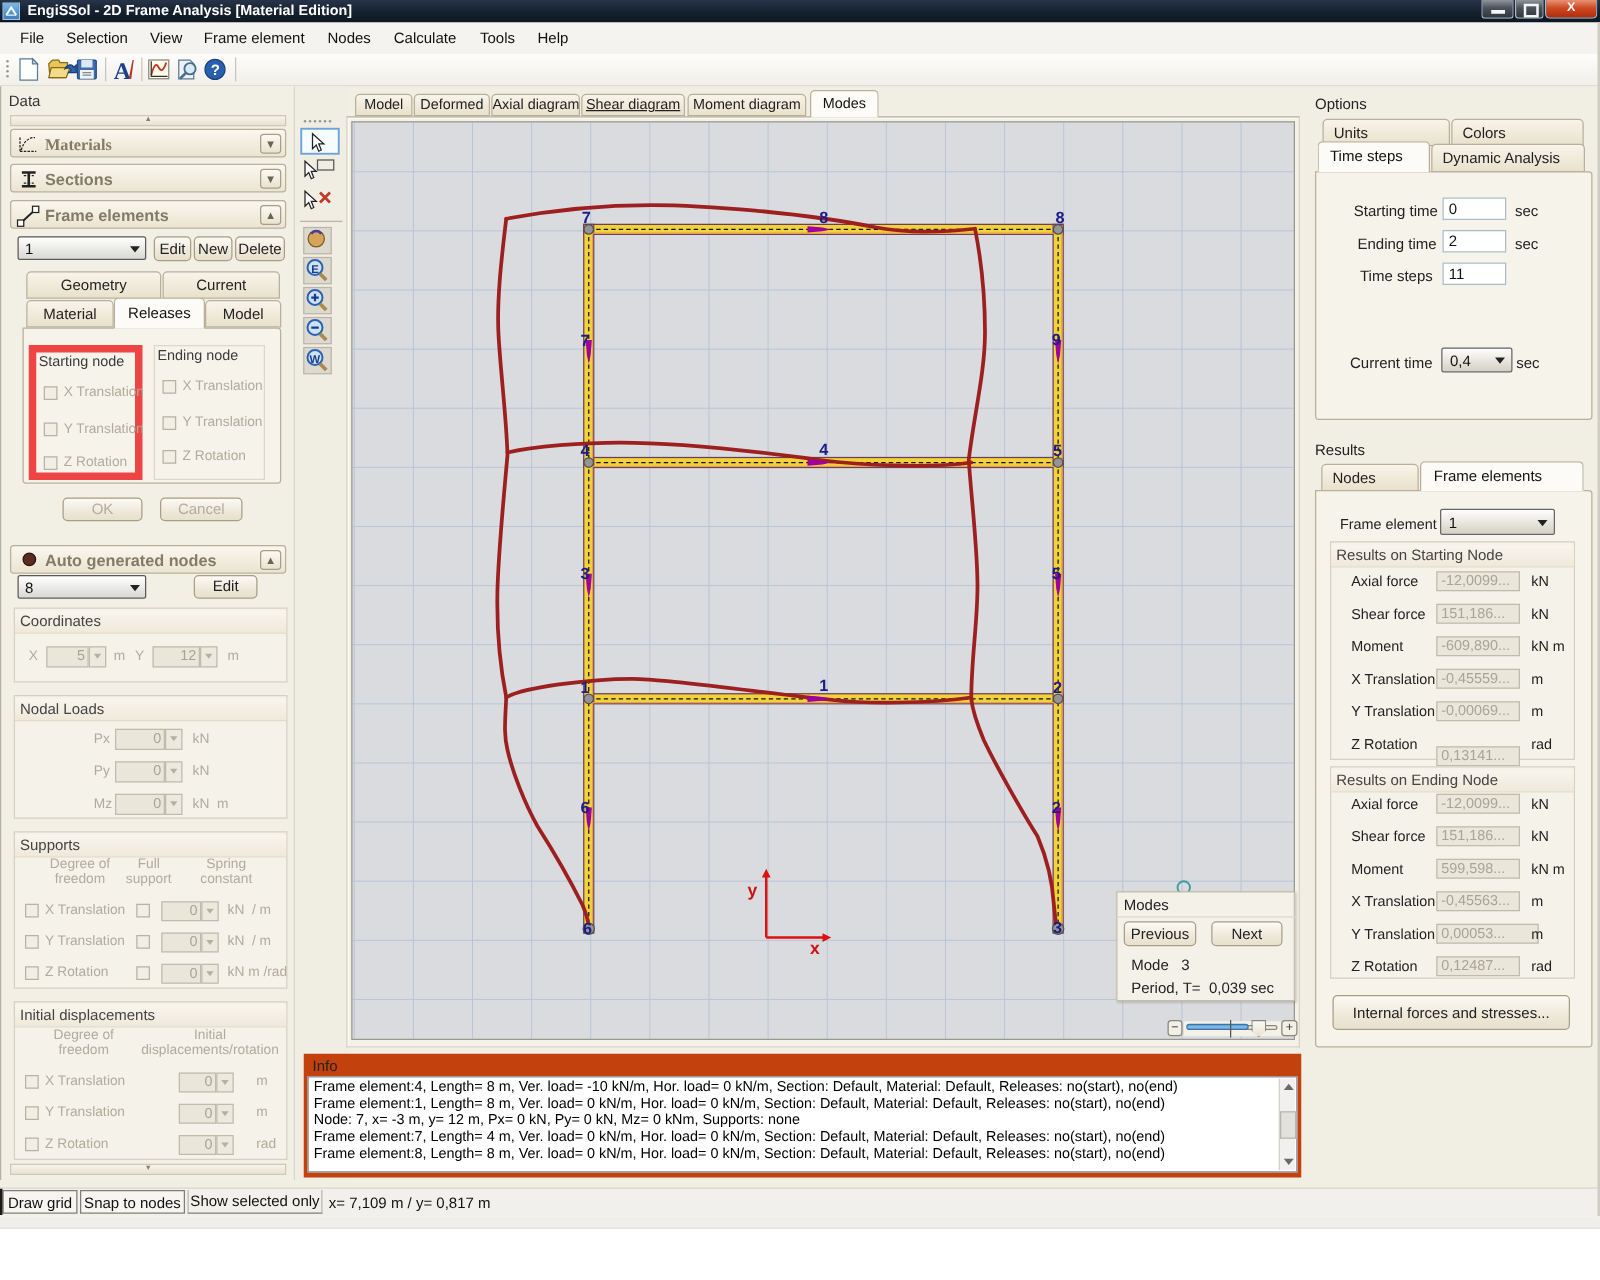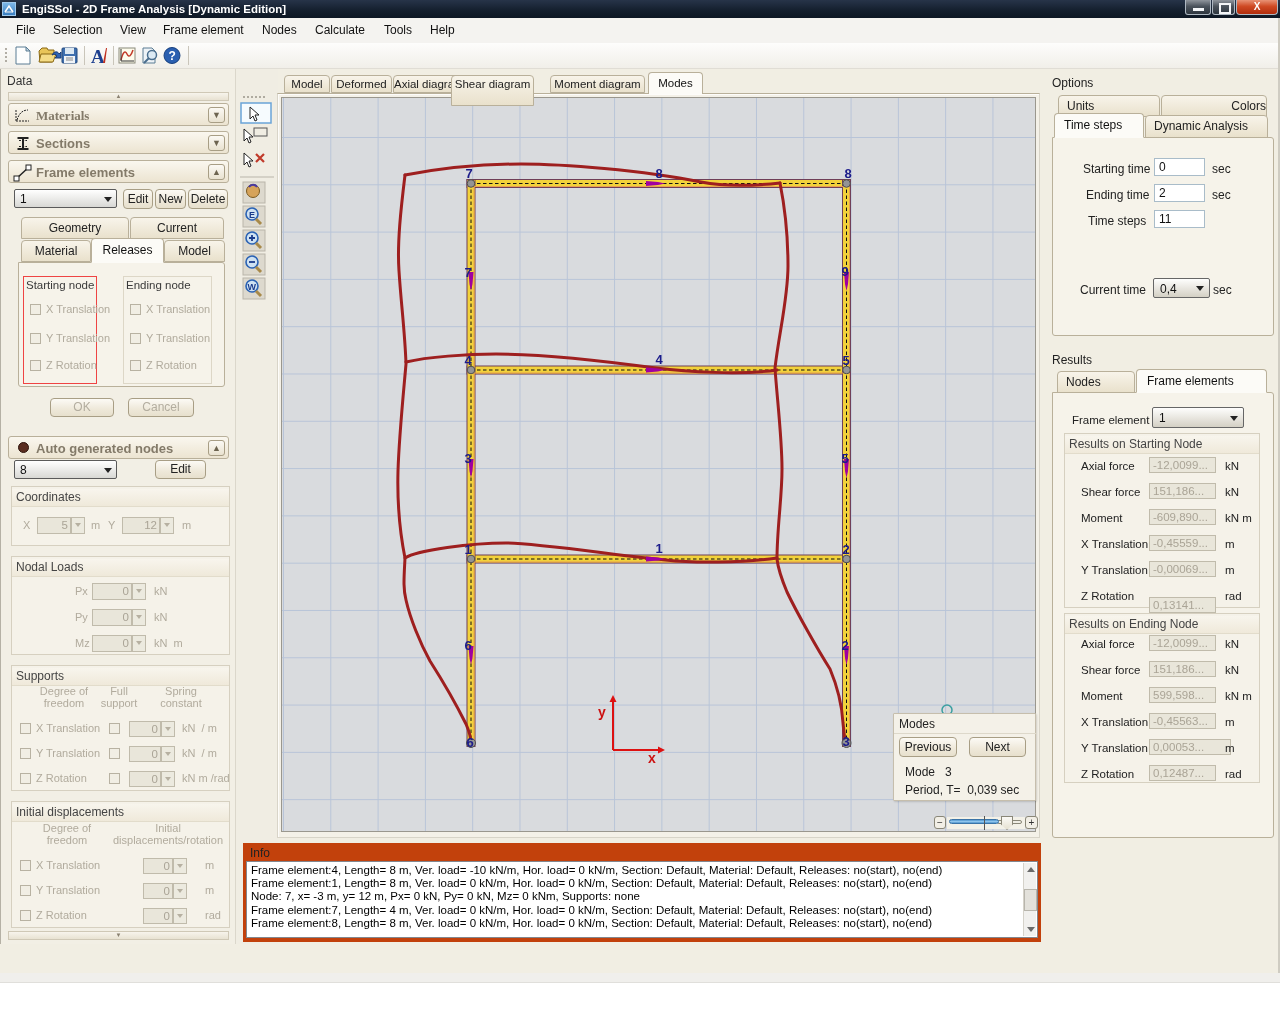--- a/index.html
+++ b/index.html
@@ -47,21 +47,21 @@
 </head>
 <body>
 <div id="app">
   <div id="titlebar">
     <div id="titleicon">
         <svg width="12" height="12" style="position:absolute;left:0;top:0;">
           <path d="M2 9 L6 3 L10 9" stroke="#fff" fill="none" stroke-width="1.5"></path>
           <path d="M2 9 h8" stroke="#eee" stroke-width="1"></path>
         </svg>
       </div>
-    <div id="titletext">EngiSSol - 2D Frame Analysis [Dynamic Edition]</div>
+    <div id="titletext">EngiSSol - 2D Frame Analysis [Material Edition]</div>
     <div class="winbtn" id="btnmin"></div>
     <div class="winbtn" id="btnmax"></div>
     <div class="winbtn" id="btnclose">X</div>
   </div>
   <div id="menubar">
     <div class="menuitem" style="left:16px;">File</div>
     <div class="menuitem" style="left:53px;">Selection</div>
     <div class="menuitem" style="left:120px;">View</div>
     <div class="menuitem" style="left:163px;">Frame element</div>
     <div class="menuitem" style="left:262px;">Nodes</div>
@@ -154,21 +154,21 @@
     <div class="btn" style="left:154px;top:120px;width:31px;height:20px;line-height:18px;">New</div>
     <div class="btn" style="left:187px;top:120px;width:40px;height:20px;line-height:18px;">Delete</div>
 
     <div class="tab" style="left:20px;top:148px;width:108px;line-height:20px;">Geometry</div>
     <div class="tab" style="left:129px;top:148px;width:94px;line-height:20px;">Current</div>
     <div class="tab" style="left:20px;top:171px;width:70px;height:22px;line-height:20px;">Material</div>
     <div class="tabsel" style="left:90px;top:169px;width:73px;height:25px;line-height:23px;">Releases</div>
     <div class="tab" style="left:163px;top:171px;width:61px;height:22px;line-height:20px;">Model</div>
     <div class="page" style="left:17px;top:193px;width:207px;height:125px;background:#f6f3ea;"></div>
 
-    <div class="abs" style="left:22px;top:207px;width:74px;height:108px;border:1px solid #ef4444;">
+    <div class="abs" style="left:22px;top:207px;width:91px;height:108px;border:6px solid #ef4444;">
       <div class="lab" style="left:2px;top:2px;color:#3a3a3a;font-size:11.5px;">Starting node</div>
       <div class="cb" style="left:6px;top:27px;"></div>
         <div class="dlab" style="left:22px;top:26px;">X Translation</div>
       <div class="cb" style="left:6px;top:56px;"></div>
         <div class="dlab" style="left:22px;top:55px;">Y Translation</div>
       <div class="cb" style="left:6px;top:83px;"></div>
         <div class="dlab" style="left:22px;top:82px;">Z Rotation</div>
     </div>
     <div class="abs" style="left:122px;top:207px;width:89px;height:108px;border:1px solid #ddd7c7;">
       <div class="lab" style="left:2px;top:2px;color:#3a3a3a;font-size:11.5px;">Ending node</div>
@@ -304,21 +304,21 @@
       <rect x="7" y="209" width="22" height="21" fill="#ddd9ce" stroke="#b9b5aa"></rect>
       <circle cx="16" cy="217" r="6" fill="#cfe2f2" stroke="#2a62b4" stroke-width="1.6"></circle>
       <text x="11.5" y="221" font-size="9" font-weight="bold" fill="#1a3c8c">W</text>
       <line x1="20" y1="222" x2="25" y2="227" stroke="#a88a4a" stroke-width="3"></line>
     </svg>
   </div>
 
   <div class="tab" style="left:284px;top:75px;width:46px;height:18px;line-height:17px;font-size:11.5px;z-index:2;">Model</div>
   <div class="tab" style="left:331px;top:75px;width:61px;height:18px;line-height:17px;font-size:11.5px;z-index:2;">Deformed</div>
   <div class="tab" style="left:393px;top:75px;width:71px;height:18px;line-height:17px;font-size:11.5px;z-index:2;">Axial diagram</div>
-  <div class="tab" style="left:451px;top:75px;width:83px;height:31px;line-height:17px;font-size:11.5px;z-index:2;">Shear diagram</div>
+  <div class="tab" style="left:465px;top:75px;width:83px;height:18px;line-height:17px;font-size:11.5px;z-index:2;text-decoration:underline;">Shear diagram</div>
   <div class="tab" style="left:550px;top:75px;width:95px;height:18px;line-height:17px;font-size:11.5px;z-index:2;">Moment diagram</div>
   <div class="tabsel" style="left:648px;top:72px;width:55px;height:22px;line-height:20px;font-size:11.5px;background:#fcfbf7;border-bottom:none;">Modes</div>
   <div class="abs" style="left:277px;top:93px;width:763px;height:745px;background:#f4f1e8;border:1px solid #d8d4c8;border-top:1px solid #b9b09a;box-shadow:inset 1px 1px 0 #fdfcfa;"></div>
   <div id="canvas" class="abs" style="left:281px;top:97px;width:755px;height:735px;background:#d9dbde;border:1px solid #9a978e;
        background-image:linear-gradient(#b8c4d8 1px, transparent 1px),linear-gradient(90deg,#b8c4d8 1px,transparent 1px);
        background-size:47.3px 47.3px;background-position:1px 39px;">
     <svg width="755" height="735" viewBox="0 0 755 735" style="position:absolute;left:0;top:0;">
 
       <g stroke="#6f3f58" stroke-width="1">
         <rect x="185" y="81.5" width="383.5" height="8" fill="#f2d23b"></rect>
@@ -423,21 +423,21 @@
       <div class="abs" style="left:15px;top:3px;width:50px;height:5px;background:linear-gradient(#4f94cd,#8ec4ec 50%,#4f94cd);border:1px solid #3a74a8;border-radius:3px;"></div>
       <div class="abs" style="left:50px;top:0px;width:1px;height:14px;background:#555;"></div>
       <div class="abs" style="left:67px;top:0;width:12px;height:14px;background:linear-gradient(#fbfaf6,#e6e1d2);border:1px solid #8a8778;clip-path:polygon(0 0,100% 0,100% 60%,50% 100%,0 60%);"></div>
       <div class="abs" style="left:91px;top:0px;width:13px;height:13px;background:#f2efe6;border:1px solid #8a8778;border-radius:3px;font-size:10px;line-height:11px;text-align:center;color:#333;">+</div>
     </div>
   </div>
 
   <div class="abs" style="left:1048px;top:73px;width:229px;height:270px;">
     <div class="lab" style="left:4px;top:3px;">Options</div>
     <div class="tab" style="left:10px;top:22px;width:102px;line-height:20px;text-align:left;padding-left:8px;">Units</div>
-    <div class="tab" style="left:113px;top:22px;width:106px;line-height:20px;text-align:right;padding-left:8px;">Colors</div>
+    <div class="tab" style="left:113px;top:22px;width:106px;line-height:20px;text-align:left;padding-left:8px;">Colors</div>
     <div class="tabsel" style="left:6px;top:40px;width:90px;height:25px;line-height:23px;text-align:left;padding-left:9px;">Time steps</div>
     <div class="tab" style="left:97px;top:42px;width:123px;height:23px;line-height:21px;text-align:left;padding-left:8px;">Dynamic Analysis</div>
     <div class="page" style="left:4px;top:64px;width:222px;height:199px;background:#f6f3ea;"></div>
     <div class="lab" style="left:35px;top:89px;">Starting time</div>
     <div class="wfield" style="left:106px;top:85px;width:51px;height:18px;">0</div>
     <div class="lab" style="left:164px;top:89px;">sec</div>
     <div class="lab" style="left:38px;top:115px;">Ending time</div>
     <div class="wfield" style="left:106px;top:111px;width:51px;height:18px;">2</div>
     <div class="lab" style="left:164px;top:115px;">sec</div>
     <div class="lab" style="left:40px;top:141px;">Time steps</div>
@@ -495,35 +495,43 @@
       <div class="lab" style="left:16px;top:102px;">X Translation</div>
         <div class="dfield" style="left:84px;top:99px;width:67px;height:16px;">-0,45563...</div>
         <div class="lab" style="left:160px;top:102px;">m</div>
       <div class="lab" style="left:16px;top:128px;">Y Translation</div>
         <div class="dfield" style="left:84px;top:125px;width:82px;height:16px;">0,00053...</div>
         <div class="lab" style="left:160px;top:128px;">m</div>
       <div class="lab" style="left:16px;top:154px;">Z Rotation</div>
         <div class="dfield" style="left:84px;top:151px;width:67px;height:16px;">0,12487...</div>
         <div class="lab" style="left:160px;top:154px;">rad</div>
     </div>
+    <div class="btn" style="left:18px;top:446px;width:190px;height:28px;line-height:26px;border-radius:4px;">Internal forces and stresses...</div>
   </div>
 
   <div class="abs" style="left:243px;top:843px;width:798px;height:99px;background:#c2410c;">
     <div class="lab" style="left:7px;top:3px;">Info</div>
     <div class="abs" style="left:3px;top:18px;width:792px;height:77px;background:#fff;border:1px solid #82878f;font-size:11.5px;color:#000;">
       <div style="position:absolute;left:4px;top:2px;line-height:13.2px;white-space:nowrap;">
         Frame element:4, Length= 8 m, Ver. load= -10 kN/m, Hor. load= 0 kN/m, Section: Default, Material: Default, Releases: no(start), no(end)<br>
         Frame element:1, Length= 8 m, Ver. load= 0 kN/m, Hor. load= 0 kN/m, Section: Default, Material: Default, Releases: no(start), no(end)<br>
         Node: 7, x= -3 m, y= 12 m, Px= 0 kN, Py= 0 kN, Mz= 0 kNm, Supports: none<br>
         Frame element:7, Length= 4 m, Ver. load= 0 kN/m, Hor. load= 0 kN/m, Section: Default, Material: Default, Releases: no(start), no(end)<br>
         Frame element:8, Length= 8 m, Ver. load= 0 kN/m, Hor. load= 0 kN/m, Section: Default, Material: Default, Releases: no(start), no(end)
       </div>
       <div class="abs" style="right:1px;top:1px;width:13px;height:73px;background:#f1f0ee;border-left:1px solid #d5d2ca;">
         <div style="position:absolute;left:3px;top:4px;width:0;height:0;border-left:4px solid transparent;border-right:4px solid transparent;border-bottom:5px solid #6a6a6a;"></div>
         <div style="position:absolute;left:0px;top:26px;width:13px;height:22px;background:#e3e1db;border:1px solid #b8b5ac;"></div>
         <div style="position:absolute;left:3px;bottom:4px;width:0;height:0;border-left:4px solid transparent;border-right:4px solid transparent;border-top:5px solid #6a6a6a;"></div>
       </div>
     </div>
   </div>
 
+  <div class="abs" style="left:0;top:950px;width:1280px;height:23px;background:#f2f0ec;border-top:1px solid #d8d5cd;">
+    <div class="abs" style="left:2px;top:1px;width:60px;height:19px;background:#f6f5f2;border:1px solid #7f7d76;font-size:12px;text-align:center;line-height:18px;color:#111;">Draw grid</div>
+    <div class="abs" style="left:64px;top:1px;width:84px;height:19px;background:#f6f5f2;border:1px solid #7f7d76;font-size:12px;text-align:center;line-height:18px;color:#111;">Snap to nodes</div>
+    <div class="abs" style="left:150px;top:1px;width:108px;height:19px;background:#f2f0ec;border:1px solid #b9b6ae;border-top:none;border-bottom:1px solid #7f7d76;font-size:12px;text-align:center;line-height:18px;color:#111;">Show selected only</div>
+    <div class="abs" style="left:263px;top:4px;font-size:12px;color:#111;">x= 7,109 m / y= 0,817 m</div>
+    <div class="abs" style="left:0;top:0;width:2px;height:21px;background:#1a1a1a;"></div>
+  </div>
 <div class="abs" style="left:1278px;top:18px;width:2px;height:955px;background:#cfccc2;"></div>
 </div>
 <div class="abs" style="left:0;top:973px;width:1280px;height:10px;background:#f0efec;border-bottom:1px solid #e0dfdb;"></div>
 
 </body></html>

